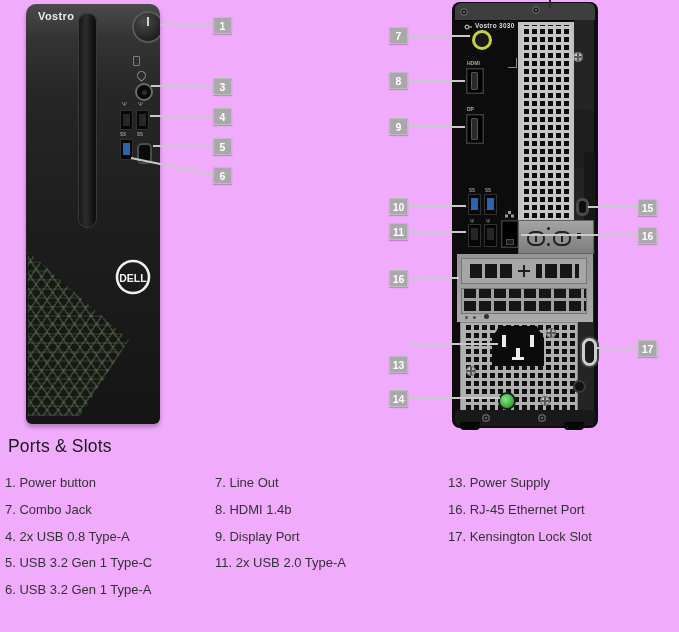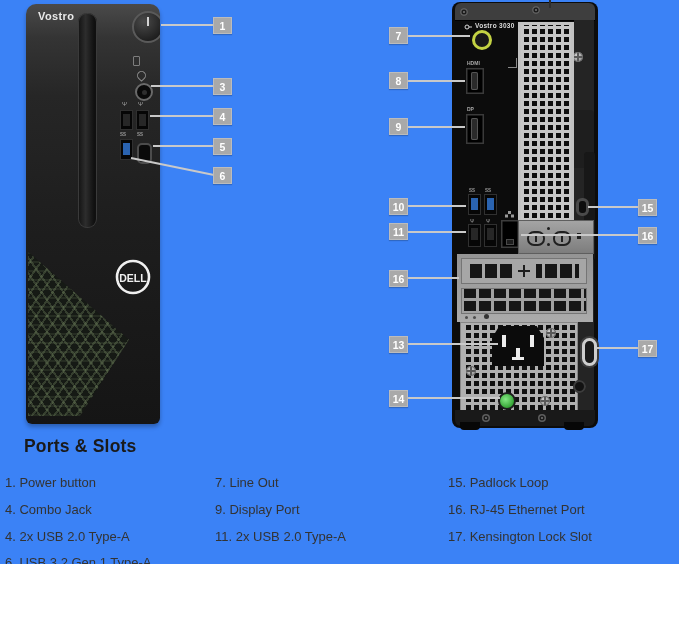--- a/index.html
+++ b/index.html
@@ -1,16 +1,16 @@
 <!DOCTYPE html>
 <html><head>
 <meta charset="utf-8">
 <style>
   html,body{margin:0;padding:0;background:#fff;}
-  .stage{position:relative;width:679px;height:564px;background:#3b82f6;overflow:hidden;
+  .stage{position:relative;width:679px;height:632px;background:#f0abfc;overflow:hidden;
          font-family:"Liberation Sans","DejaVu Sans",sans-serif;}
 
   
   .front-tower{position:absolute;left:26px;top:4px;width:134px;height:420px;
     border-radius:10px 10px 6px 6px;overflow:hidden;
     background:linear-gradient(180deg,#4a4a4a 0%,#343434 8%,#262626 22%,#1d1d1d 55%,#151515 100%);
     box-shadow:0 3px 4px rgba(0,0,0,.28);}
   .vostro-label{position:absolute;left:12px;top:6px;font-size:11px;font-weight:bold;
     color:#e9e9e9;letter-spacing:.4px;}
   .drive-slot{position:absolute;left:52px;top:9px;width:19px;height:215px;border-radius:9px;
@@ -141,26 +141,26 @@
 
   
   .lines-svg{position:absolute;left:0;top:0;z-index:5;pointer-events:none;}
   .callout{position:absolute;z-index:6;width:19px;height:17px;background:#a9a9a9;
     box-shadow:inset 0 0 0 1px #bcbcbc,0 1px 1px rgba(0,0,0,.2);
     color:#fff;font-size:10.5px;font-weight:bold;display:flex;align-items:center;
     justify-content:center;}
   .cf{left:213px;}  .cbl{left:389px;}  .cbr{left:638px;}
   .cf1{top:17px;} .cf3{top:78px;} .cf4{top:108px;} .cf5{top:138px;} .cf6{top:167px;}
   .cb7{top:27px;} .cb8{top:72px;} .cb9{top:118px;} .cb10{top:198px;} .cb11{top:223px;}
-  .cb12{top:270px;} .cb13{top:336px;} .cb14{top:390px;}
+  .cb12{top:270px;} .cb13{top:356px;} .cb14{top:390px;}
   .cb15{top:199px;} .cb16{top:227px;} .cb17{top:340px;}
 
   
-  .legend-title{position:absolute;left:8px;top:436px;font-size:17.5px;font-weight:bold;
-    color:#1a1a1a;letter-spacing:.2px;margin-left:16px;}
+  .legend-title{position:absolute;left:8px;top:436px;font-size:17.5px;font-weight:normal;
+    color:#1a1a1a;letter-spacing:.2px;}
   .leg-col{position:absolute;top:470px;color:#333;font-size:13px;line-height:26.8px;}
   .leg-col-1{left:5px;width:206px;}
   .leg-col-2{left:215px;width:231px;}
   .leg-col-3{left:448px;width:230px;}
 </style>
 </head>
 <body>
 
 <div class="stage">
 
@@ -319,28 +319,30 @@
   <div class="callout cbl cb12">16</div>
   <div class="callout cbl cb13">13</div>
   <div class="callout cbl cb14">14</div>
   <div class="callout cbr cb15">15</div>
   <div class="callout cbr cb16">16</div>
   <div class="callout cbr cb17">17</div>
 
   <div class="legend-title">Ports &amp; Slots</div>
   <div class="leg-col leg-col-1">
     <div>1. Power button</div>
-    <div>4. Combo Jack</div>
-    <div>4. 2x USB 2.0 Type-A</div>
+    <div>7. Combo Jack</div>
+    <div>4. 2x USB 0.8 Type-A</div>
+    <div>5. USB 3.2 Gen 1 Type-C</div>
     <div>6. USB 3.2 Gen 1 Type-A</div>
   </div>
   <div class="leg-col leg-col-2">
     <div>7. Line Out</div>
+    <div>8. HDMI 1.4b</div>
     <div>9. Display Port</div>
     <div>11. 2x USB 2.0 Type-A</div>
   </div>
   <div class="leg-col leg-col-3">
-    <div>15. Padlock Loop</div>
+    <div>13. Power Supply</div>
     <div>16. RJ-45 Ethernet Port</div>
     <div>17. Kensington Lock Slot</div>
   </div>
 
 </div>
 
 </body></html>

